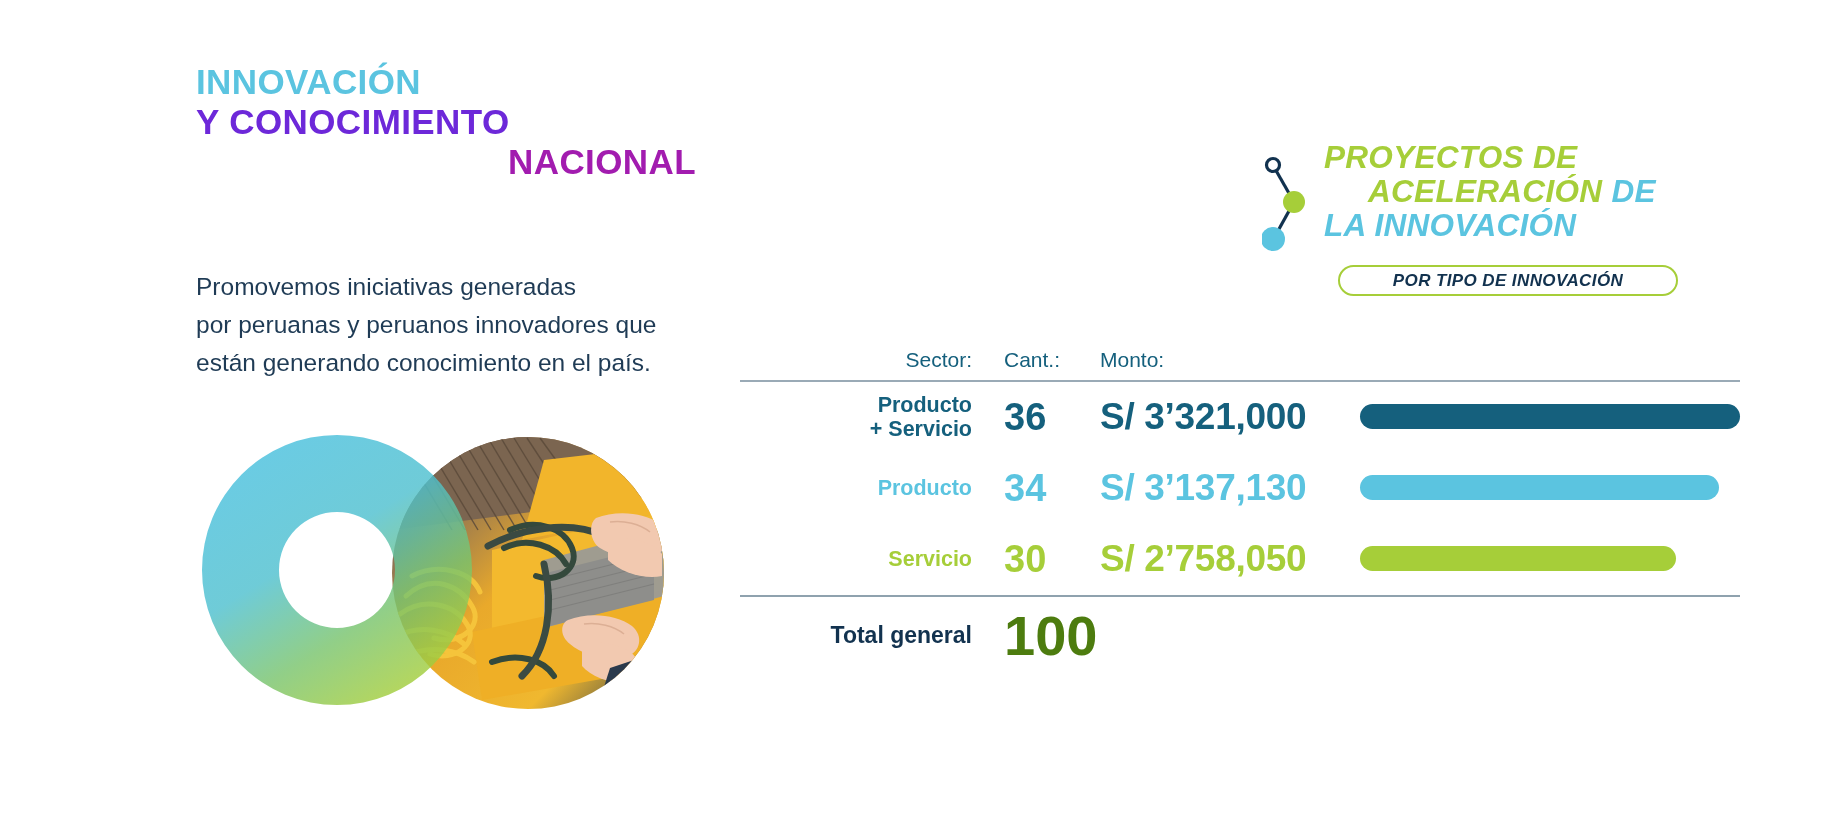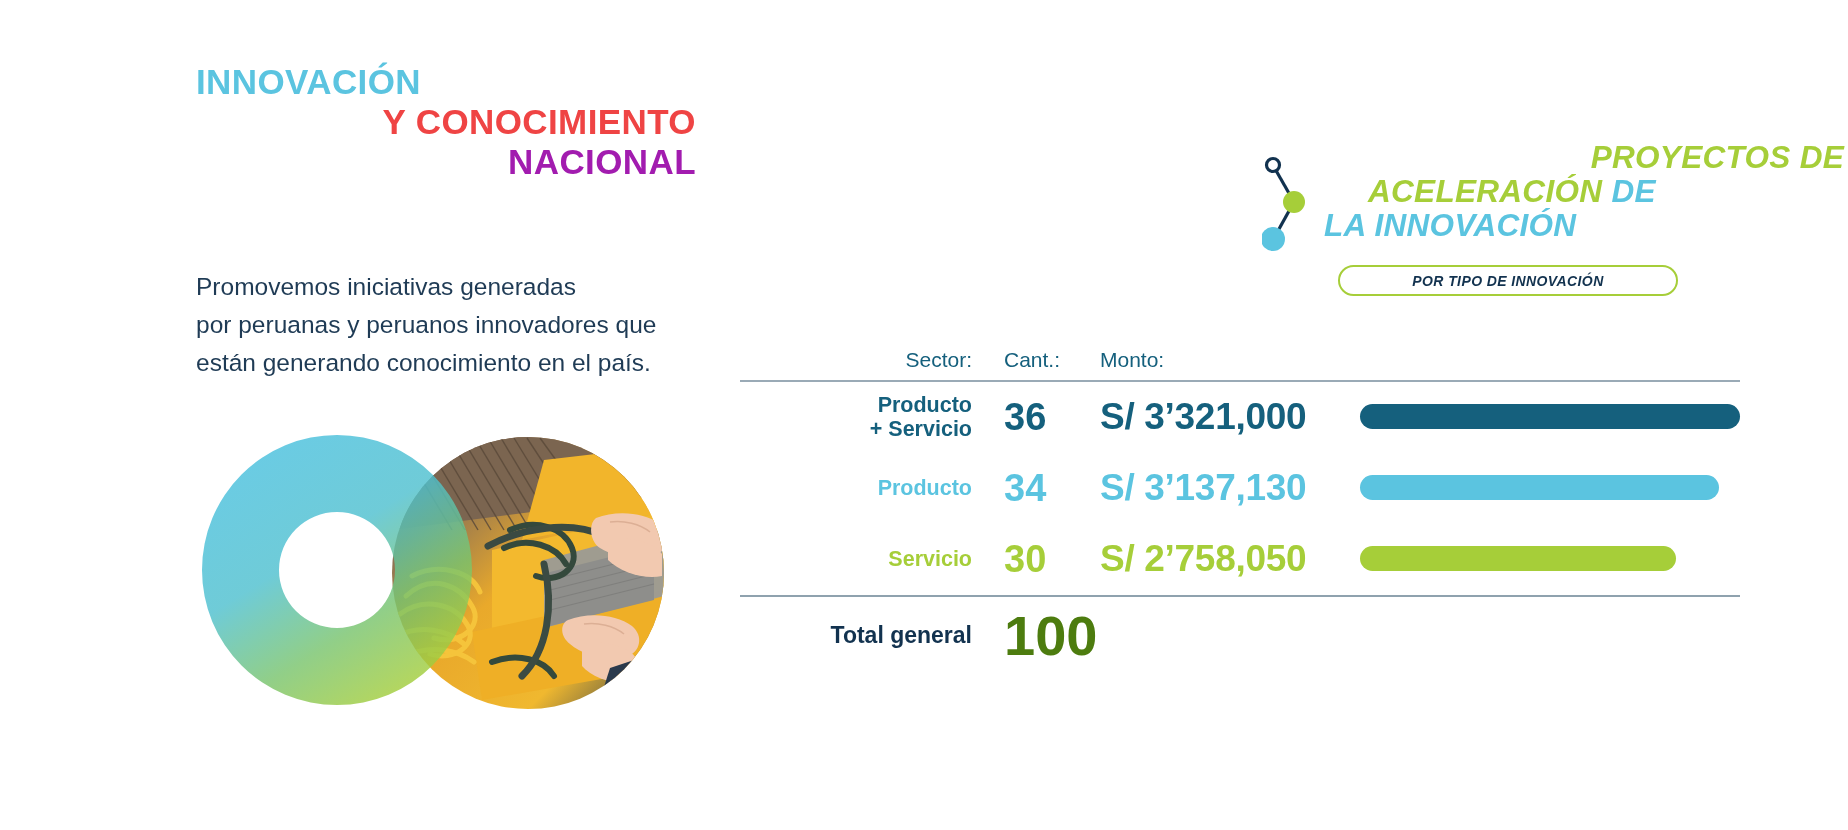--- a/index.html
+++ b/index.html
@@ -13,21 +13,21 @@
   
   #left-panel { position:absolute; left:0; top:0; width:780px; height:830px; }
 
   #headline {
     position:absolute; left:196px; top:62px; width:500px;
     text-align:right;
     font-size:35px; font-weight:bold; letter-spacing:0.4px;
     line-height:40px;
   }
   #headline .l1 { display:block; text-align:left; color:#5BC4E0; }
-  #headline .l2 { display:block; text-align:right; color:#ef4444; }
+  #headline .l2 { display:block; text-align:left; color:#6d28d9; }
   #headline .l3 { display:block; text-align:right; color:#A6CE39; padding-right:38px;}
   #headline .l4 { display:block; text-align:right; color:#a21caf; }
 
   #intro-paragraph {
     position:absolute; left:196px; top:268px; width:560px;
     font-size:24.5px; line-height:38px; color:#1F3B55;
   }
   #intro-paragraph span { display:block; }
 
   
@@ -38,32 +38,32 @@
   #right-panel { position:absolute; left:780px; top:0; width:1068px; height:830px; }
 
   #brand-block { position:absolute; left:482px; top:140px; width:580px; }
   #node-icon { position:absolute; left:0px; top:14px; width:52px; height:100px; }
 
   #section-title {
     position:absolute; left:62px; top:0px; width:520px;
     font-style:italic; font-weight:bold; font-size:31.5px;
     line-height:34px; letter-spacing:0.3px;
   }
-  #section-title .t1 { display:block; color:#A6CE39;text-align:right; }
+  #section-title .t1 { display:block; color:#A6CE39; }
   #section-title .t2 { display:block; color:#A6CE39; padding-left:44px; }
   #section-title .t2 em { font-style:italic; color:#5BC4E0; }
   #section-title .t3 { display:block; color:#5BC4E0; }
 
   #type-badge {
     position:absolute; left:558px; top:265px;
     width:340px; height:31px;
     border:2.5px solid #A6CE39; border-radius:17px;
     display:flex; align-items:center; justify-content:center;
     color:#12324F; font-style:italic; font-weight:bold;
-    font-size:14px; letter-spacing:0.4px;
+    font-size:17px; letter-spacing:0.4px;
   }
 
   
   #data-table { position:absolute; left:-40px; top:340px; width:1000px; }
 
   .trow { display:flex; align-items:center; }
   .c-sector { width:250px; text-align:right; padding-right:18px; }
   .c-cant   { width:110px; text-align:left; padding-left:14px;}
   .c-monto  { width:260px; text-align:left; }
   .c-bar    { flex:1; position:relative; height:26px; }

